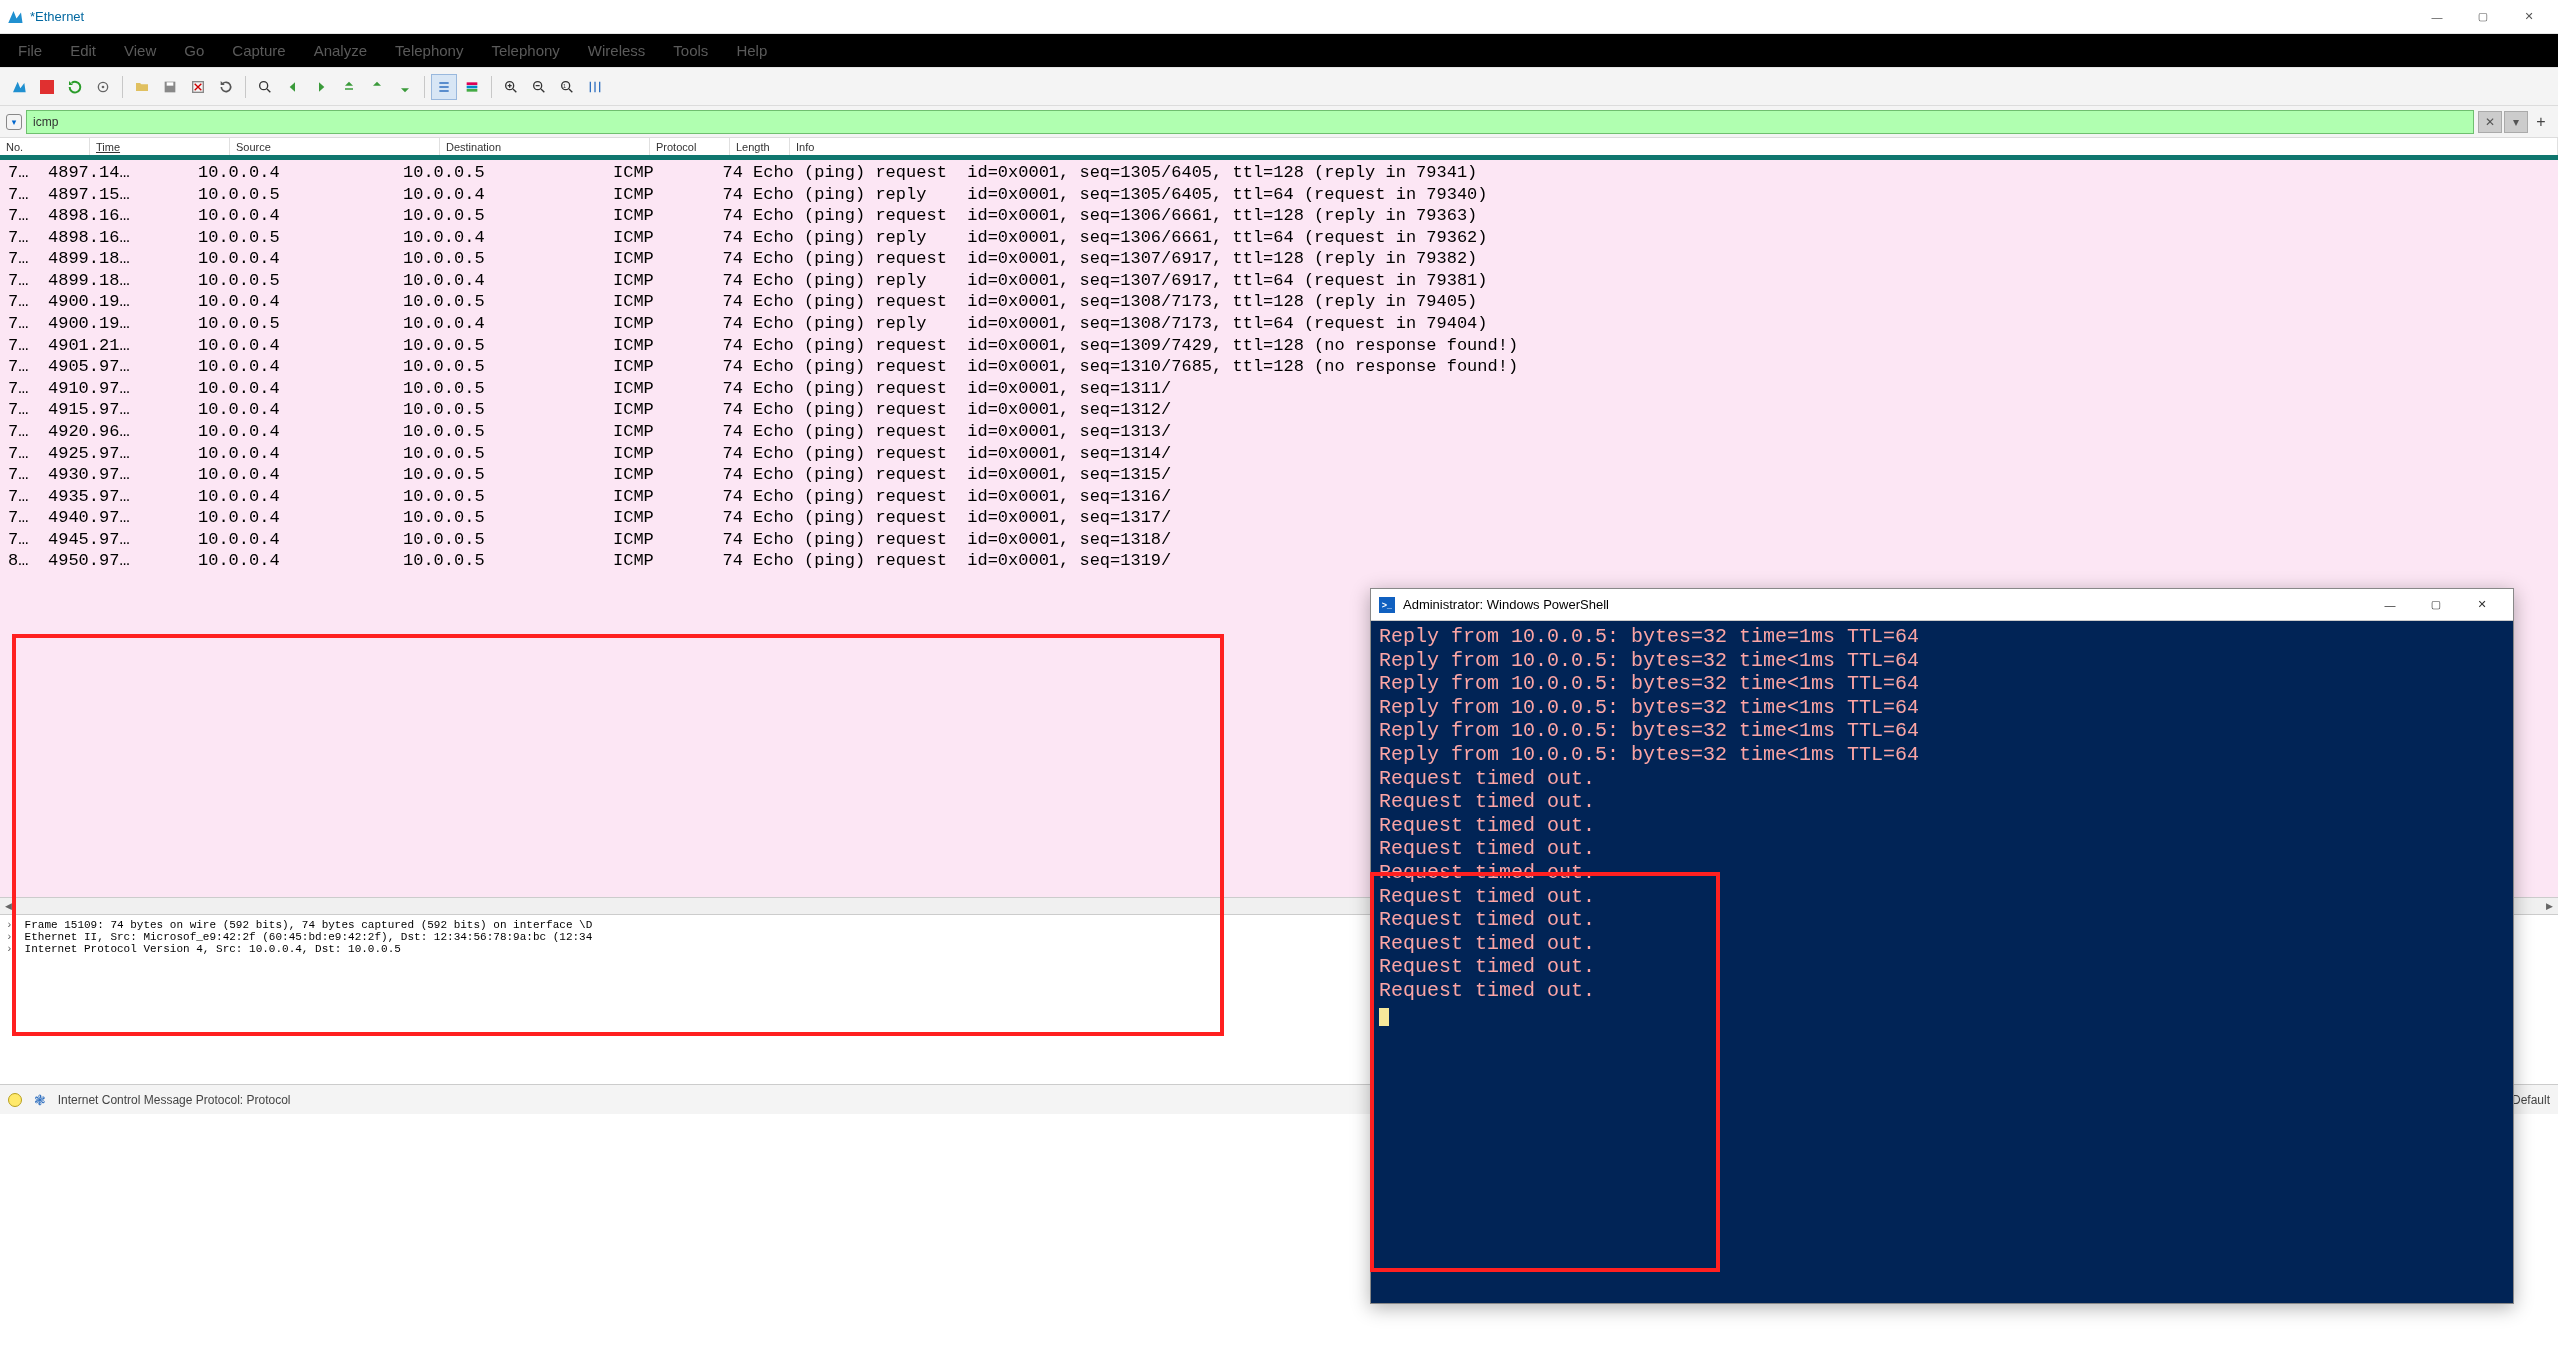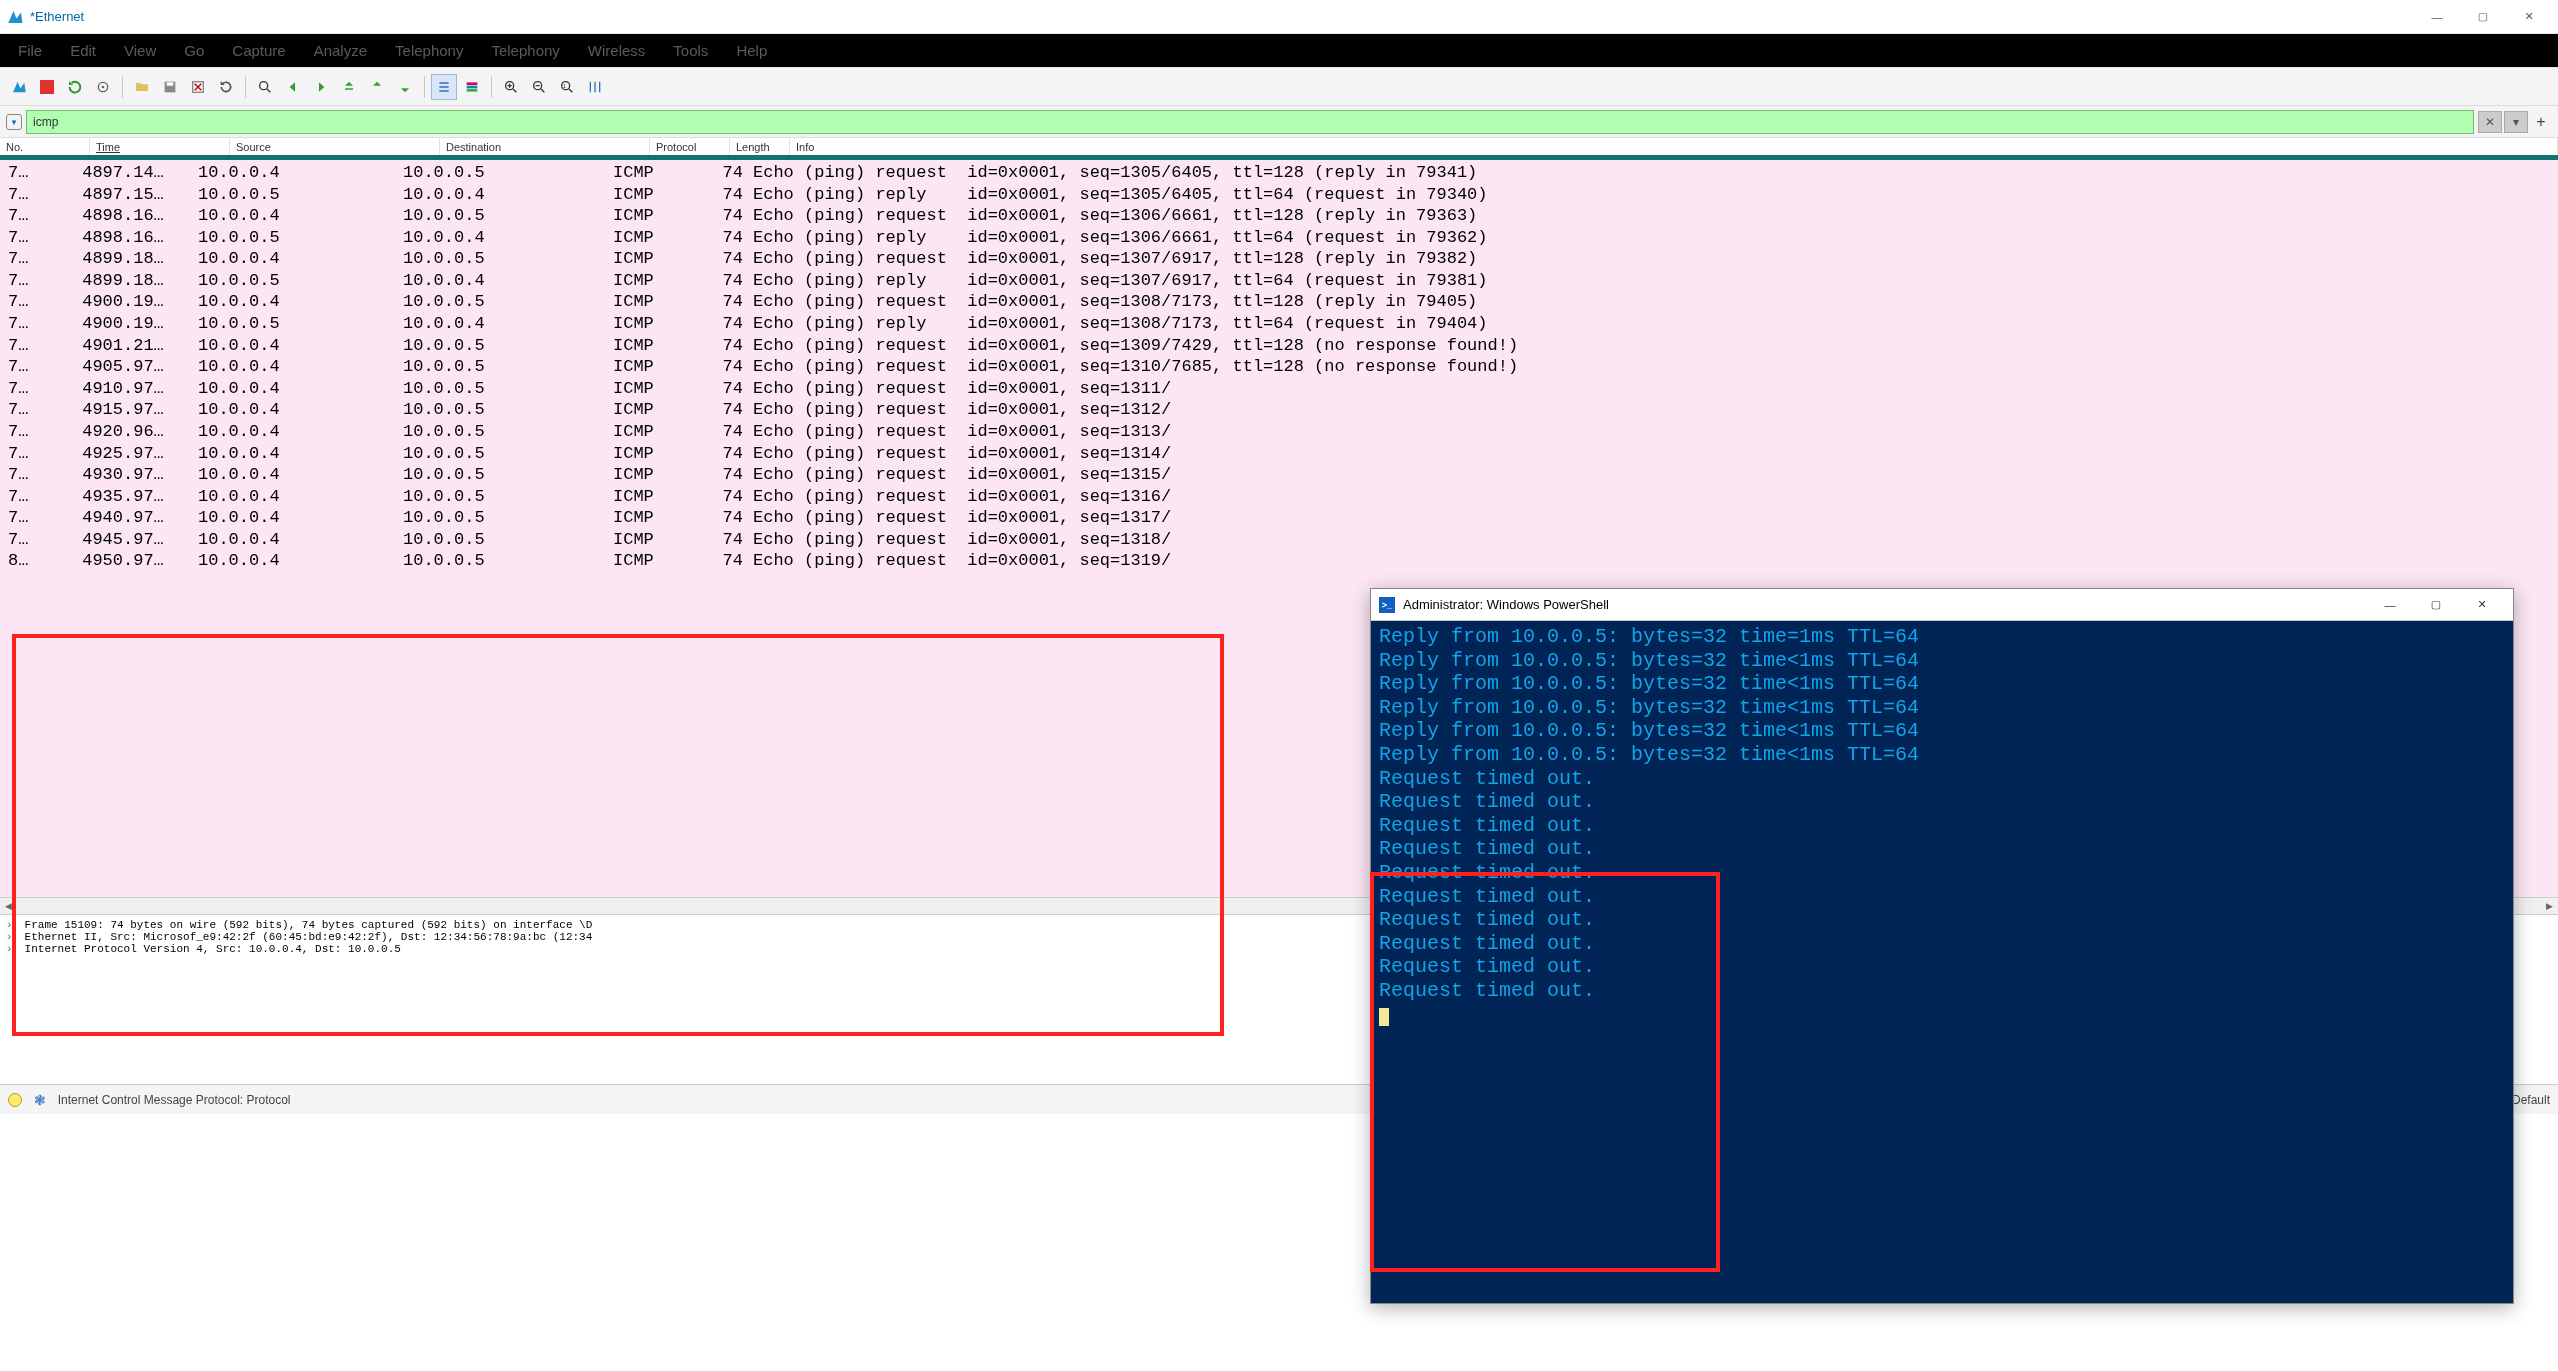--- a/index.html
+++ b/index.html
@@ -37,21 +37,21 @@
 .col-no { width: 90px; }
 .col-time { width: 140px; text-decoration: underline; }
 .col-src { width: 210px; }
 .col-dst { width: 210px; }
 .col-proto { width: 80px; }
 .col-len { width: 60px; }
 .col-info { flex: 1; }
 .packet-rows { font-family: Consolas, 'Courier New', monospace; font-size: 17px; line-height: 1.27; background: #fce6f4; color: #000; white-space: pre; padding-top: 2px; overflow:hidden; height: 754px; }
 .packet-rows .row { display: flex; padding-left: 8px; }
 .packet-rows .row > span:nth-child(1){ width: 40px; }
-.packet-rows .row > span:nth-child(2){ width: 150px; text-align: center; }
+.packet-rows .row > span:nth-child(2){ width: 150px; }
 .packet-rows .row > span:nth-child(3){ width: 205px; }
 .packet-rows .row > span:nth-child(4){ width: 210px; }
 .packet-rows .row > span:nth-child(5){ width: 90px; }
 .packet-rows .row > span:nth-child(6){ width: 50px; text-align:right; padding-right:10px;}
 .packet-rows .row > span:nth-child(7){ flex:1; }
 .hscroll { position:absolute; bottom:0; left:0; right:0; height:17px; background:#f0f0f0; border-top:1px solid #ccc; display:flex; align-items:center;}
 .hscroll .tl, .hscroll .tr { width:17px; height:17px; display:flex; align-items:center; justify-content:center; color:#666; font-size:9px;}
 .hscroll .track{flex:1; position:relative;}
 .hscroll .thumb{position:absolute; left:0; width:760px; top:2px; bottom:2px; background:#cdcdcd; border-radius:2px;}
 .red-highlight { position:absolute; border: 4px solid #ff2020; pointer-events:none; }
@@ -72,21 +72,21 @@
 .status-bar .gear{ font-size:14px; color:#3070c0;}
 .status-bar .sb-mid{ flex:1; }
 .status-bar .sb-right{ display:flex; gap:20px; }
 
 
 .ps-window { position: absolute; left: 1370px; top: 588px; width: 1144px; height: 716px; background: #012456; box-shadow: 0 4px 18px rgba(0,0,0,.3); border:1px solid #888;}
 .ps-title { height: 32px; background: #fff; color:#000; display:flex; align-items:center; padding: 0 8px; border-bottom:1px solid #ccc;}
 .ps-title .ps-ico { width:16px; height:16px; background:#1060c0; margin-right:8px; display:flex; align-items:center; justify-content:center; color:#fff; font-size:9px; font-weight:bold;}
 .ps-title .ps-name { font-size:13px; flex:1; }
 .ps-title .wc { width:46px; height:30px; display:flex; align-items:center; justify-content:center; color:#333;}
-.ps-body { font-family: Consolas,'Courier New',monospace; font-size: 20px; line-height: 1.18; color:#0ea5e9; padding: 4px 8px; white-space: pre; }
+.ps-body { font-family: Consolas,'Courier New',monospace; font-size: 20px; line-height: 1.18; color:#fca5a5; padding: 4px 8px; white-space: pre; }
 .ps-body .cursor { display:inline-block; width:10px; height:18px; background:#f6e89a; vertical-align:bottom;}
 .red2 { position:absolute; left: 1370px; top: 872px; width: 350px; height: 400px; border:4px solid #ff2020; pointer-events:none;}
 
 </style>
 </head>
 <body>
 
 <div class="title-bar">
   <svg class="shark-icon" viewBox="0 0 24 24">
       <path fill="#2090d0" d="M3 20 L10 4 L14 14 L20 6 L22 20 Z"></path>

